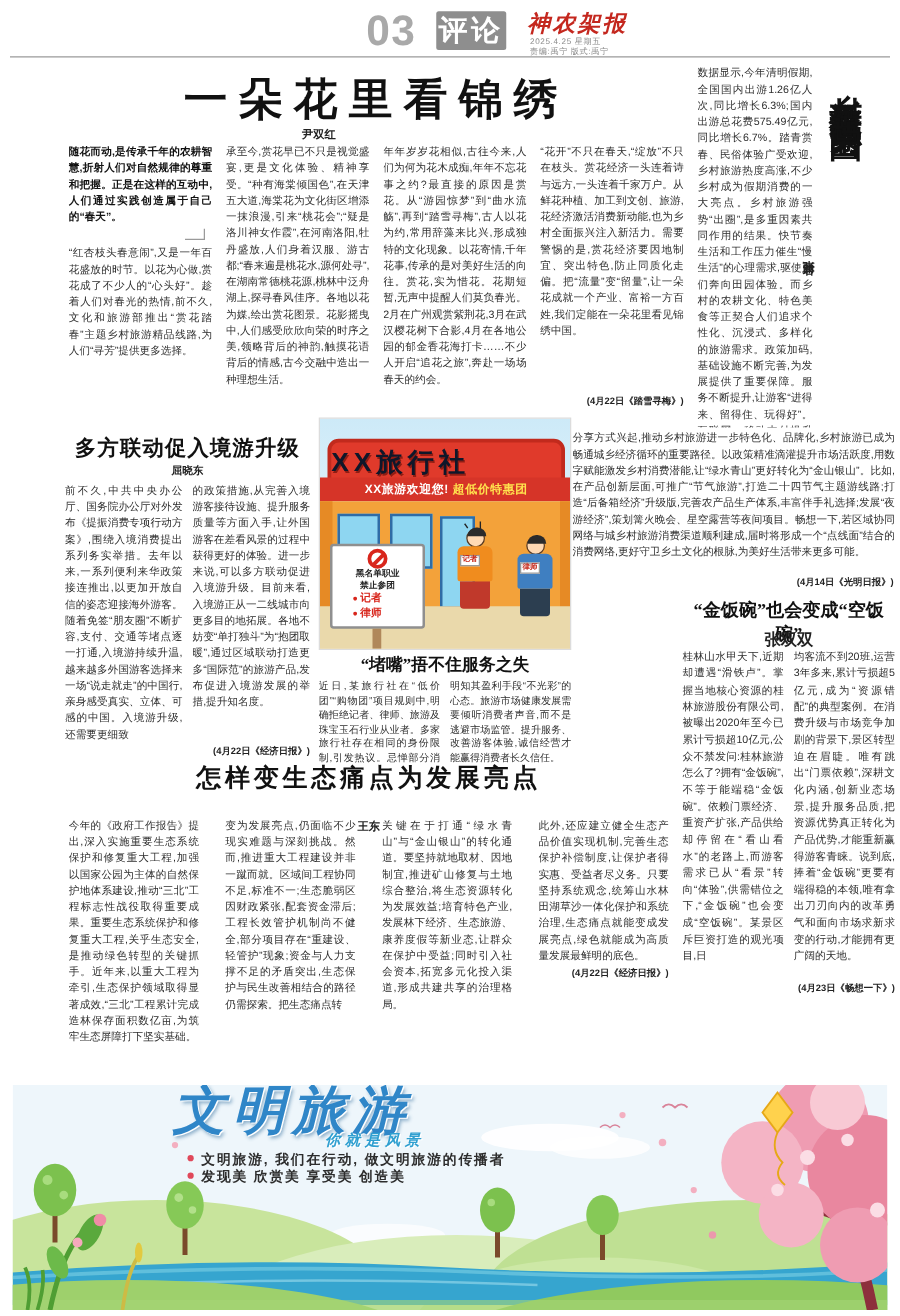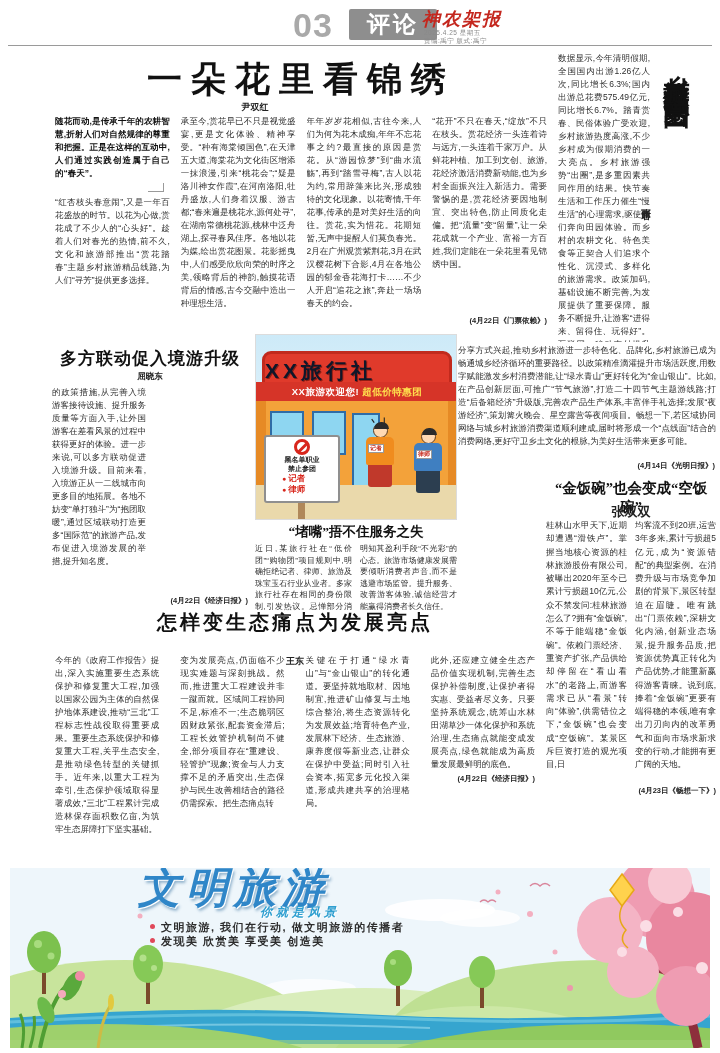--- a/index.html
+++ b/index.html
@@ -2,21 +2,21 @@
 <html><head>
 <meta charset="utf-8">
 <style>
   * { margin:0; padding:0; box-sizing:border-box; }
   html,body { background:#e9e9e9; }
   body { font-family:"Liberation Sans", sans-serif; }
   .page { position:relative; width:720px; height:1053px; background:#ffffff; margin:0 auto; overflow:hidden; }
 
   
   .hdr-pageno { position:absolute; left:293px; top:6px; font-size:34px; font-weight:bold; color:#a9a9a9; letter-spacing:1px; }
-  .hdr-section { position:absolute; left:349px; top:9px; width:88px; height:31px; background:#8e8e8e; color:#fff;
+  .hdr-section { position:absolute; left:349px; top:9px; width:56px; height:31px; background:#8e8e8e; color:#fff;
                  font-size:23px; font-weight:bold; text-align:center; line-height:31px; letter-spacing:3px; border-radius:2px; }
   .hdr-masthead { position:absolute; left:422px; top:7px; font-family:"Liberation Serif", serif; font-weight:bold;
                   font-style:italic; font-size:18px; color:#c4271e; letter-spacing:2px; }
   .hdr-date, .hdr-staff { position:absolute; left:424px; font-size:6.5px; color:#8a8a8a; letter-spacing:.5px; }
   .hdr-date { top:29px; }
   .hdr-staff { top:37px; }
   .hdr-rule { position:absolute; left:8px; right:8px; top:45px; border-top:1.5px solid #9a9a9a; }
 
   
   .cols { display:flex; }
@@ -126,31 +126,32 @@
   <div class="cols fl-body">
     <div class="coltxt col">
       <div class="intro">随花而动,是传承千年的农耕智慧,折射人们对自然规律的尊重和把握。正是在这样的互动中,人们通过实践创造属于自己的“春天”。</div>
       <span class="corner"></span>
       <span>“红杏枝头春意闹”,又是一年百花盛放的时节。以花为心做,赏花成了不少人的“心头好”。趁着人们对春光的热情,前不久,文化和旅游部推出“赏花踏春”主题乡村旅游精品线路,为人们“寻芳”提供更多选择。</span>
     </div>
     <div class="coltxt col">承至今,赏花早已不只是视觉盛宴,更是文化体验、精神享受。“种有海棠倾国色”,在天津五大道,海棠花为文化街区增添一抹浪漫,引来“桃花会”;“疑是洛川神女作霞”,在河南洛阳,牡丹盛放,人们身着汉服、游古都;“春来遍是桃花水,源何处寻”,在湖南常德桃花源,桃林中泛舟湖上,探寻春风佳序。各地以花为媒,绘出赏花图景。花影摇曳中,人们感受欣欣向荣的时序之美,领略背后的神韵,触摸花语背后的情感,古今交融中造出一种理想生活。</div>
     <div class="coltxt col">年年岁岁花相似,古往今来,人们为何为花木成痴,年年不忘花事之约?最直接的原因是赏花。从“游园惊梦”到“曲水流觞”,再到“踏雪寻梅”,古人以花为约,常用辞藻来比兴,形成独特的文化现象。以花寄情,千年花事,传承的是对美好生活的向往。赏花,实为惜花。花期短暂,无声中提醒人们莫负春光。2月在广州观赏紫荆花,3月在武汉樱花树下合影,4月在各地公园的郁金香花海打卡……不少人开启“追花之旅”,奔赴一场场春天的约会。</div>
     <div class="coltxt col">“花开”不只在春天,“绽放”不只在枝头。赏花经济一头连着诗与远方,一头连着千家万户。从鲜花种植、加工到文创、旅游,花经济激活消费新动能,也为乡村全面振兴注入新活力。需要警惕的是,赏花经济要因地制宜、突出特色,防止同质化走偏。把“流量”变“留量”,让一朵花成就一个产业、富裕一方百姓,我们定能在一朵花里看见锦绣中国。</div>
   </div>
-  <div class="source fl-src">(4月22日《门票依赖》)</div>
+  <div class="source fl-src">(4月22日《踏雪寻梅》)</div>
 
   <div class="coltxt ru-col">数据显示,今年清明假期,全国国内出游1.26亿人次,同比增长6.3%;国内出游总花费575.49亿元,同比增长6.7%。踏青赏春、民俗体验广受欢迎,乡村旅游热度高涨,不少乡村成为假期消费的一大亮点。乡村旅游强势“出圈”,是多重因素共同作用的结果。快节奏生活和工作压力催生“慢生活”的心理需求,驱使人们奔向田园体验。而乡村的农耕文化、特色美食等正契合人们追求个性化、沉浸式、多样化的旅游需求。政策加码,基础设施不断完善,为发展提供了重要保障。服务不断提升,让游客“进得来、留得住、玩得好”。互联网、移动支付提升了乡村旅游的便利度,平台的传播也进一步放大吸引力,带动更多人来乡村旅游。</div>
   <div class="ru-byline">张丽君</div>
   <div class="ru-title">乡村旅游缘何强势『出圈』</div>
   <div class="coltxt ru-wide">分享方式兴起,推动乡村旅游进一步特色化、品牌化,乡村旅游已成为畅通城乡经济循环的重要路径。以政策精准滴灌提升市场活跃度,用数字赋能激发乡村消费潜能,让“绿水青山”更好转化为“金山银山”。比如,在产品创新层面,可推广“节气旅游”,打造二十四节气主题游线路;打造“后备箱经济”升级版,完善农产品生产体系,丰富伴手礼选择;发展“夜游经济”,策划篝火晚会、星空露营等夜间项目。畅想一下,若区域协同网络与城乡村旅游消费渠道顺利建成,届时将形成一个“点线面”结合的消费网络,更好守卫乡土文化的根脉,为美好生活带来更多可能。</div>
   <div class="source ru-src">(4月14日《光明日报》)</div>
 
   <div class="headline in-head">多方联动促入境游升级</div>
   <div class="byline in-byline">屈晓东</div>
   <div class="cols in-body">
+    <div class="coltxt col">前不久,中共中央办公厅、国务院办公厅对外发布《提振消费专项行动方案》,围绕入境消费提出系列务实举措。去年以来,一系列便利来华政策接连推出,以更加开放自信的姿态迎接海外游客。随着免签“朋友圈”不断扩容,支付、交通等堵点逐一打通,入境游持续升温,越来越多外国游客选择来一场“说走就走”的中国行,亲身感受真实、立体、可感的中国。入境游升级,还需要更细致</div>
     <div class="coltxt col">的政策措施,从完善入境游客接待设施、提升服务质量等方面入手,让外国游客在差看风景的过程中获得更好的体验。进一步来说,可以多方联动促进入境游升级。目前来看,入境游正从一二线城市向更多目的地拓展。各地不妨变“单打独斗”为“抱团取暖”,通过区域联动打造更多“国际范”的旅游产品,发布促进入境游发展的举措,提升知名度。</div>
   </div>
   <div class="source in-src">(4月22日《经济日报》)</div>
 
   <div class="ct-wrap">
     <div class="ct-sign">XX旅行社</div>
     <div class="ct-banner">
       <span>XX旅游欢迎您!</span><span class="hot"> 超低价特惠团</span>
     </div>
     <div class="ct-wall"></div>

